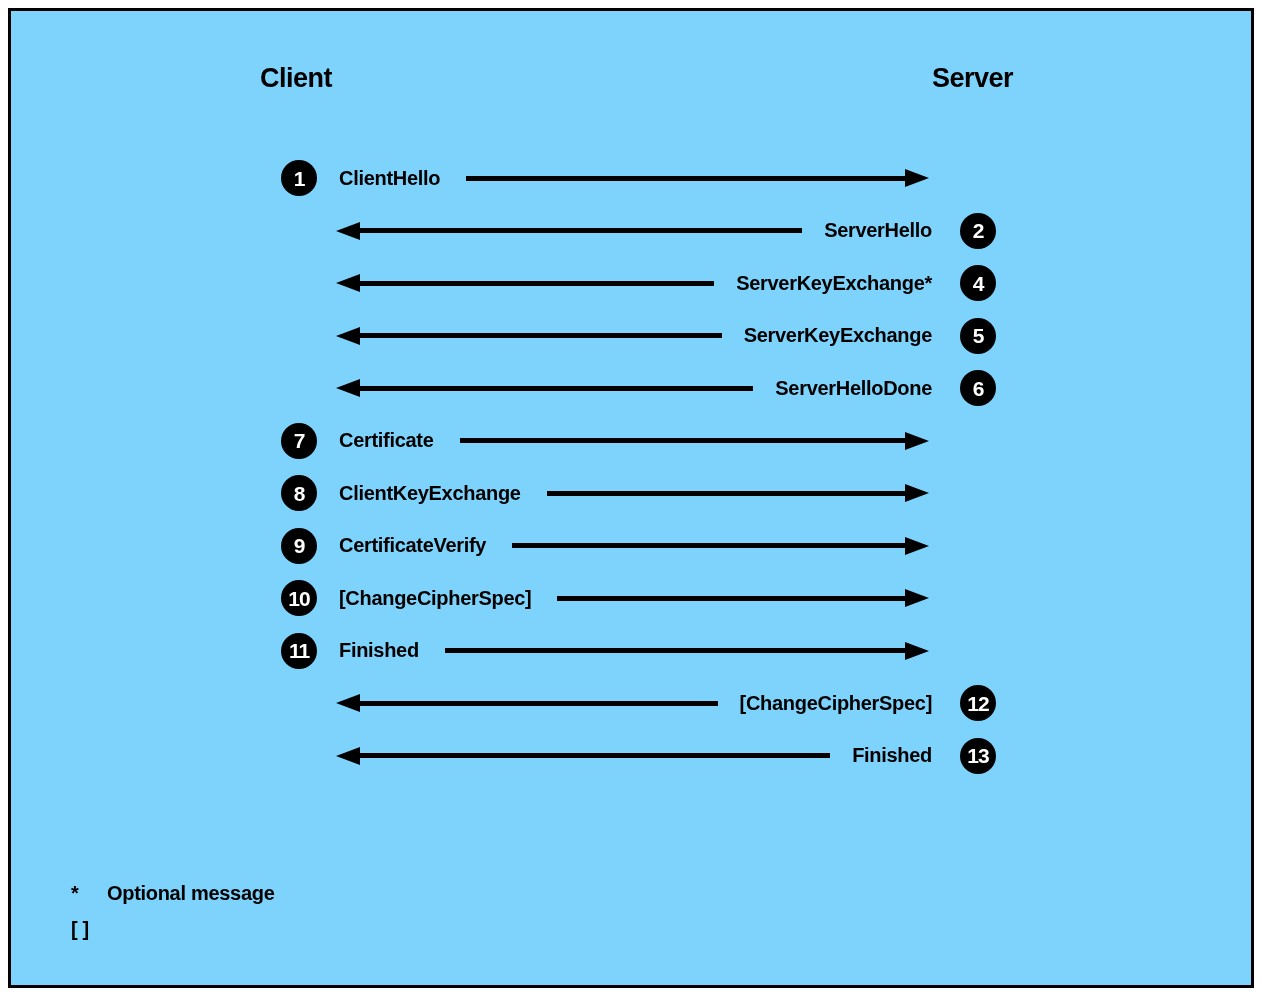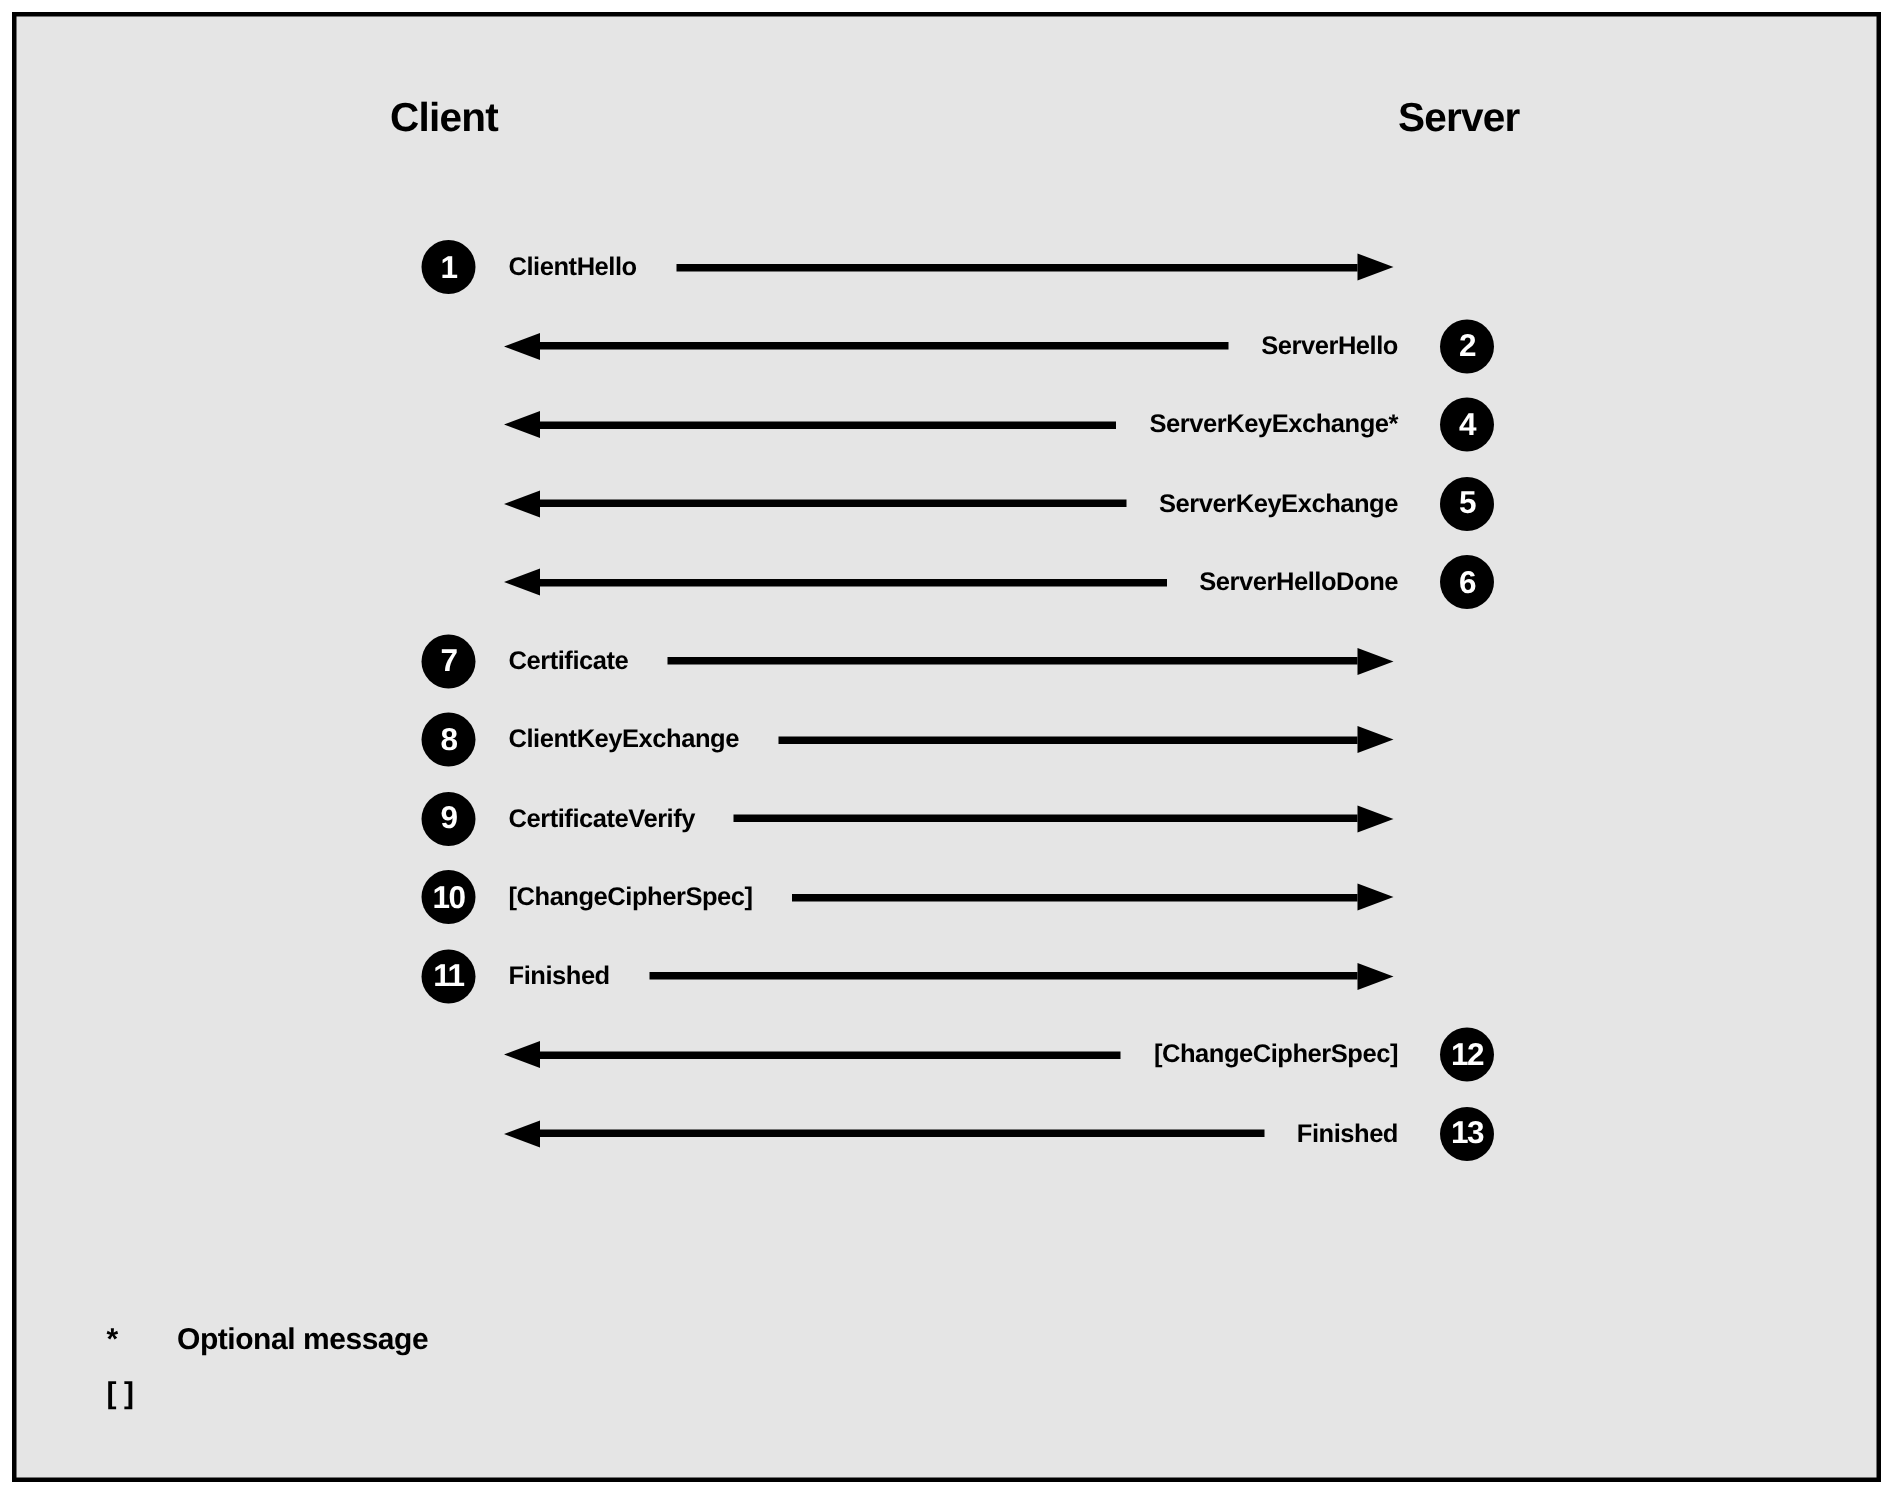--- a/index.html
+++ b/index.html
@@ -2,21 +2,21 @@
 <html><head>
 <meta charset="utf-8">
 <style>
   * { box-sizing: border-box; margin: 0; padding: 0; }
   html, body { width: 1262px; height: 996px; background: #ffffff; }
   body { position: relative; font-family: "Liberation Sans", sans-serif; color: #000; }
 
   .frame {
     position: absolute; left: 8px; top: 8px;
     width: 1246px; height: 980px;
-    border: 3px solid #000; background: #e5e5e5;
+    border: 3px solid #000; background: #7dd3fc;
   }
 
   .hdr {
     position: absolute; top: 52px;
     font-size: 27px; font-weight: bold; letter-spacing: -0.5px;
   }
   .hdr-client { left: 249px; }
   .hdr-server { left: 921px; text-align: center; }
 
   .rows {
@@ -30,21 +30,21 @@
     flex: 0 0 36px; width: 36px; height: 36px;
     background: #000; border-radius: 50%;
     display: flex; align-items: center; justify-content: center;
   }
   .badge .num {
     color: #fff; font-weight: bold; font-size: 21px; letter-spacing: -1px;
     line-height: 1;
   }
 
   .label {
-    font-size: 17px; font-weight: bold; letter-spacing: -0.3px;
+    font-size: 20px; font-weight: bold; letter-spacing: -0.3px;
     white-space: nowrap;
   }
   .row.right .label { margin: 0 26px 0 22px; }
   .row.left  .label { margin: 0 28px 0 22px; }
 
   .arrow { flex: 1 1 auto; display: flex; align-items: center; min-width: 40px; }
   .shaft { flex: 1 1 auto; height: 5px; background: #000; }
   .head { width: 0; height: 0; flex: 0 0 auto; }
   .head.hr {
     border-top: 9px solid transparent; border-bottom: 9px solid transparent;
@@ -58,21 +58,21 @@
   .sp-l { flex: 0 0 55px; }
 
   .legend {
     position: absolute; left: 60px; top: 864px;
   }
   .legend-line {
     display: flex; height: 36px; align-items: center;
     font-size: 20px; font-weight: bold; letter-spacing: -0.3px;
   }
   .legend-symbol { flex: 0 0 36px; }
-  .legend-text { flex: 0 0 auto; margin-left: 11px; }
+  .legend-text { flex: 0 0 auto; }
 </style>
 </head>
 <body>
 
 <div class="frame">
 
   <div class="hdr hdr-client">Client</div>
   <div class="hdr hdr-server">Server</div>
 
   <div class="rows">

